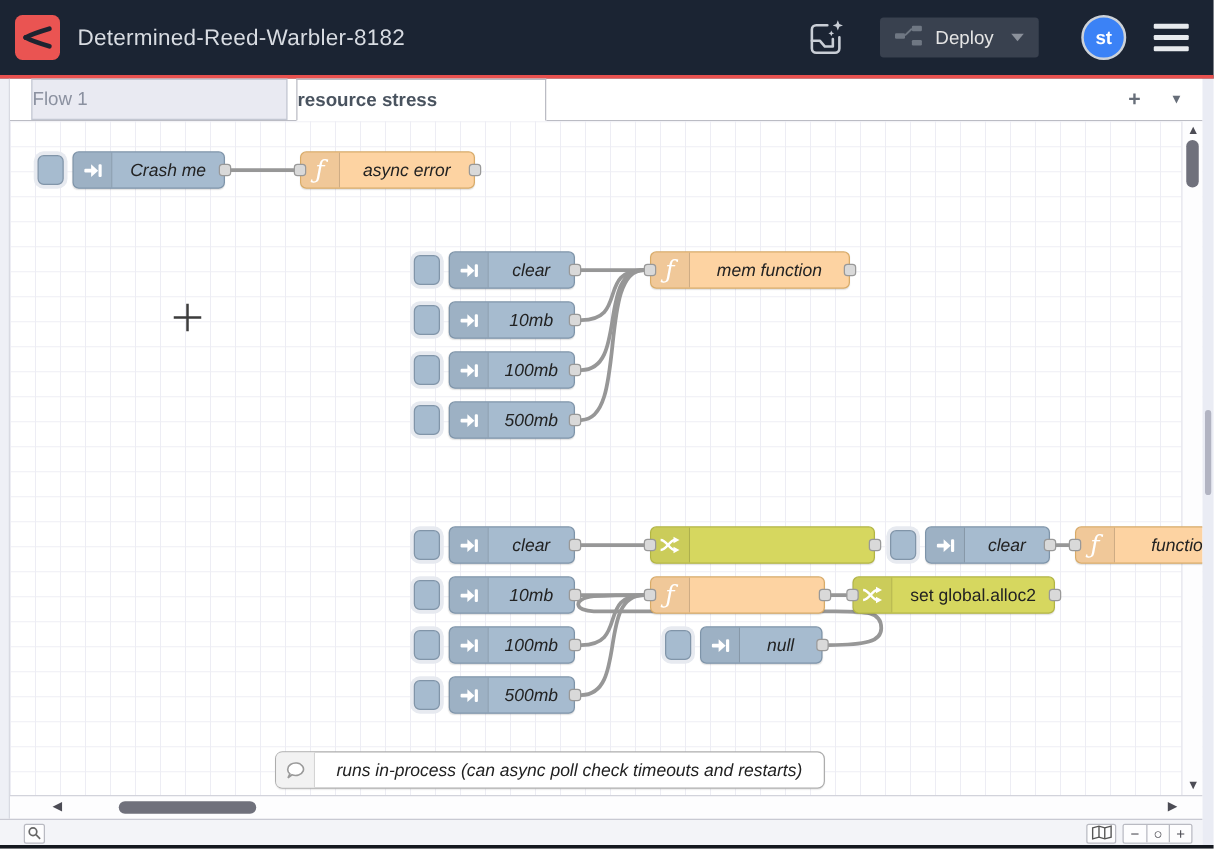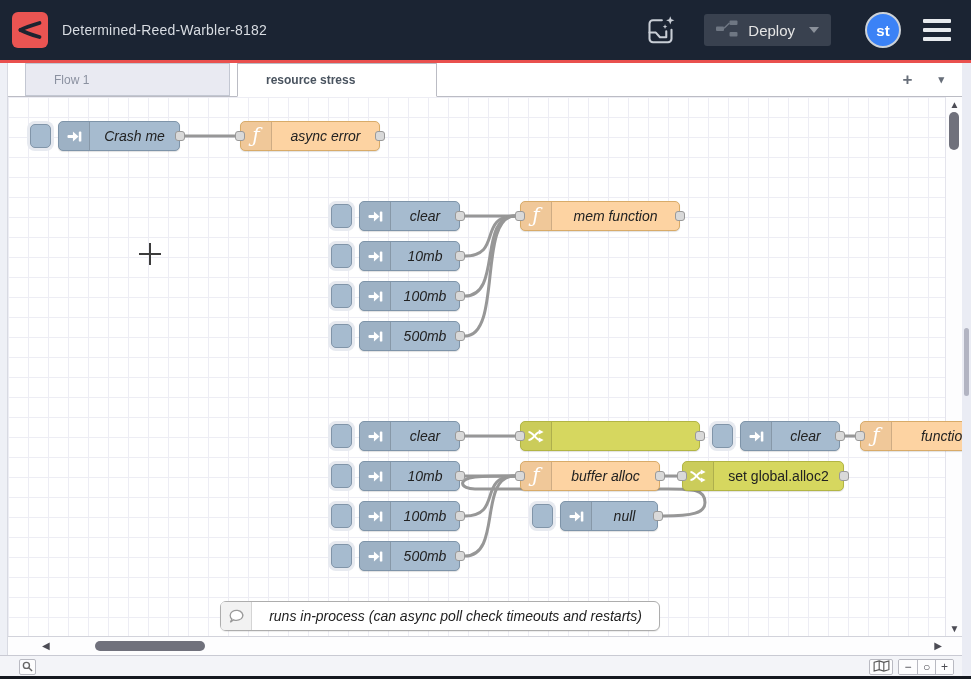--- a/index.html
+++ b/index.html
@@ -8,21 +8,21 @@
     font-family:"Liberation Sans","DejaVu Sans",sans-serif;
     background:#fff;
   }
   
   .header{
     position:absolute;left:0;top:0;width:971px;height:60px;
     background:#1b2433;border-bottom:3px solid #e9504e;
     display:flex;align-items:center;box-sizing:content-box;
   }
   .logo{width:36px;height:36px;margin-left:12px;flex:0 0 auto;}
-  .app-title{color:#d8dce2;font-size:14px;font-weight:500;margin-left:14px;letter-spacing:.2px;}
+  .app-title{color:#d8dce2;font-size:18px;font-weight:500;margin-left:14px;letter-spacing:.2px;}
   .header-spacer{flex:1;}
   .icon-btn{background:none;border:none;padding:0;margin:0;cursor:pointer;display:flex;align-items:center;justify-content:center;}
   .ai-icon-btn{width:36px;height:36px;margin-right:26px;}
   .deploy-btn{
     height:32px;background:#39414f;border:none;border-radius:3px;
     display:flex;align-items:center;padding:0 12px;margin-right:34px;cursor:pointer;
   }
   .deploy-label{color:#e5e5e5;font-size:15px;margin:0 14px 0 10px;}
   .chev{width:0;height:0;border-left:5px solid transparent;border-right:5px solid transparent;border-top:6px solid #8b919b;}
   .avatar{
@@ -32,22 +32,22 @@
   }
   .hamburger{width:28px;height:22px;display:flex;flex-direction:column;justify-content:space-between;margin-right:20px;cursor:pointer;background:none;border:none;padding:0;}
   .hamburger span{display:block;height:4px;border-radius:1px;background:#e7eaee;}
   
   .palette-strip{position:absolute;left:0;top:63px;width:8px;height:592px;background:#eef0f6;border-right:1px solid #d8dae2;box-sizing:border-box;}
   .tabbar{
     position:absolute;left:8px;top:63px;width:954px;height:34px;background:#fff;
     border-bottom:1px solid #bbbcc4;box-sizing:border-box;display:flex;align-items:flex-end;
   }
   .tab{
-    height:33px;box-sizing:border-box;display:flex;align-items:center;padding:0 28px;
-    font-size:12px;cursor:pointer;
+    height:33px;box-sizing:border-box;display:flex;align-items:center;padding:0 0;
+    font-size:15px;cursor:pointer;
   }
   .tab.inactive{width:205px;margin-left:17px;background:#e9eaf2;border:1px solid #c3c7d2;color:#8b91a0;}
   .tab.active{width:200px;margin-left:7px;background:#fff;border:1px solid #bbbcc4;border-bottom:1px solid #fff;height:34px;margin-bottom:-1px;color:#49535f;font-weight:600;}
   .tabbar-actions{position:absolute;right:14px;top:0;height:33px;display:flex;align-items:center;gap:18px;}
   .tabbar-btn{background:none;border:none;color:#676e79;font-size:17px;font-weight:bold;cursor:pointer;padding:2px 4px;line-height:1;}
   .tabbar-btn.small{font-size:11px;}
   
   .canvas{
     position:absolute;left:8px;top:97px;width:954px;height:539px;overflow:hidden;
     background-color:#fff;
@@ -343,21 +343,20 @@
           </g>
         </svg>
       </span>
       <span class="port in"></span>
       <span class="port out"></span>
     </div>
     <div class="node function" style="left: 512px; top: 364px; width: 140px;">
       <span class="node-icon">
         <span class="fn-glyph">ƒ</span>
       </span>
-      <span class="node-label it">buffer alloc</span>
       <span class="port in"></span>
       <span class="port out"></span>
     </div>
     <div class="node inject" style="left: 552px; top: 404px; width: 98px;">
       <div class="inject-button"></div>
       <span class="node-icon">
         <svg width="15" height="15" viewBox="0 0 16 16">
           <g fill="#fff">
             <rect x="0.5" y="6.4" width="7" height="3.2" rx="1"></rect>
             <path d="M6.3 2.6 L12.3 8 L6.3 13.4 z"></path>

